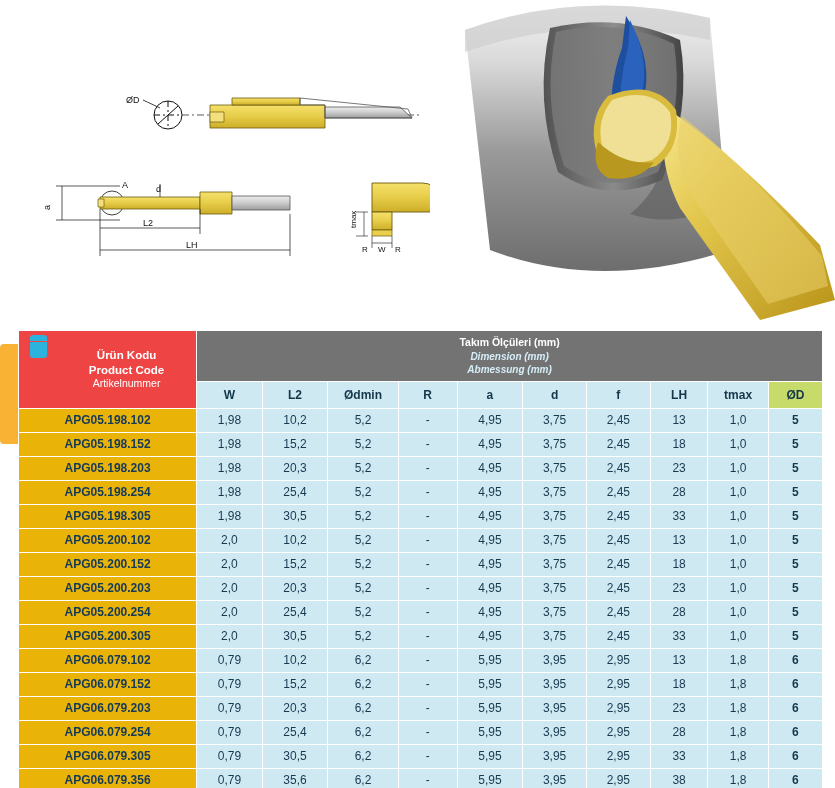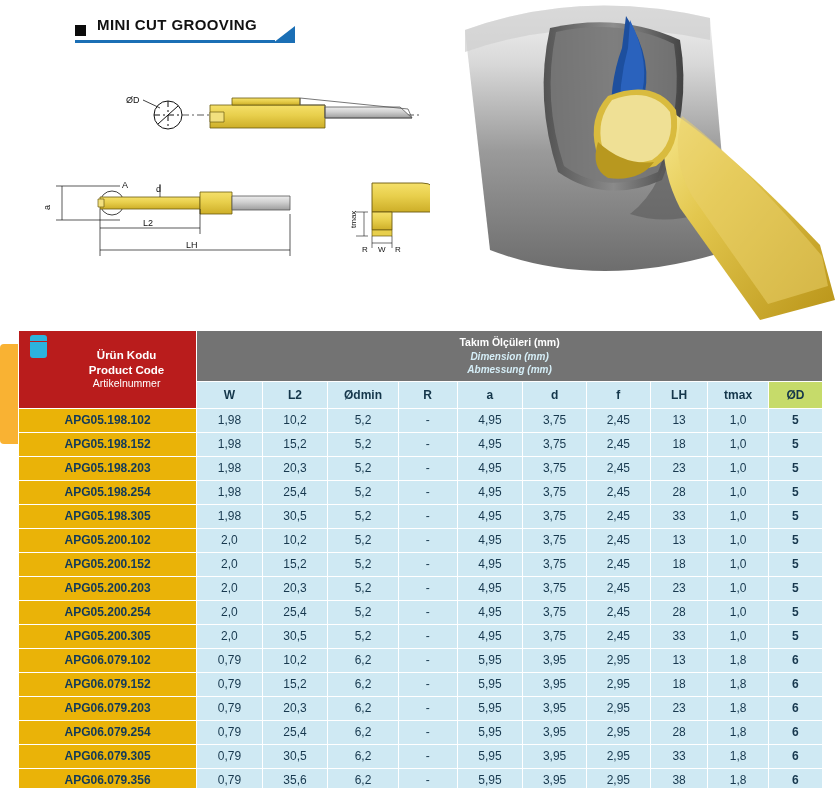--- a/index.html
+++ b/index.html
@@ -113,21 +113,21 @@
   }
   table.spec td, table.spec th {
     border: 1px solid #ffffff;
     text-align: center;
     vertical-align: middle;
     padding: 0;
   }
 
   
   .hdr-code {
-    background: #b91c1c;
+    background: #ef4444;
     color: #ffffff;
     width: 145px;
     text-align: left;
     padding: 4px 0 4px 38px !important;
     line-height: 1.25;
     position: relative;
   }
   .hdr-code .l1 { font-weight: bold; font-size: 11.5px; }
   .hdr-code .l2 { font-weight: bold; font-size: 11.5px; }
   .hdr-code .l3 { font-weight: normal; font-size: 10.5px; }
@@ -210,26 +210,20 @@
   .c-tmax { width: 62px; }
   .c-od   { width: 56px; }
 
   .dash { font-size: 12px; }
 </style>
 </head>
 <body>
 
 <div class="top-area">
 
-  <div class="title-wrap">
-    <div class="title-sq"></div>
-    <div class="title-text">MINI CUT GROOVING</div>
-    <div class="title-underline"></div>
-    <div class="title-tick"></div>
-  </div>
 
   <svg class="draw" width="430" height="330" viewBox="0 0 430 330">
     <defs>
       <linearGradient id="gold" x1="0" y1="0" x2="0" y2="1">
         <stop offset="0%" stop-color="#f5e06a"></stop>
         <stop offset="45%" stop-color="#e8cf4c"></stop>
         <stop offset="100%" stop-color="#cdae28"></stop>
       </linearGradient>
       <linearGradient id="steel" x1="0" y1="0" x2="0" y2="1">
         <stop offset="0%" stop-color="#ededed"></stop>

